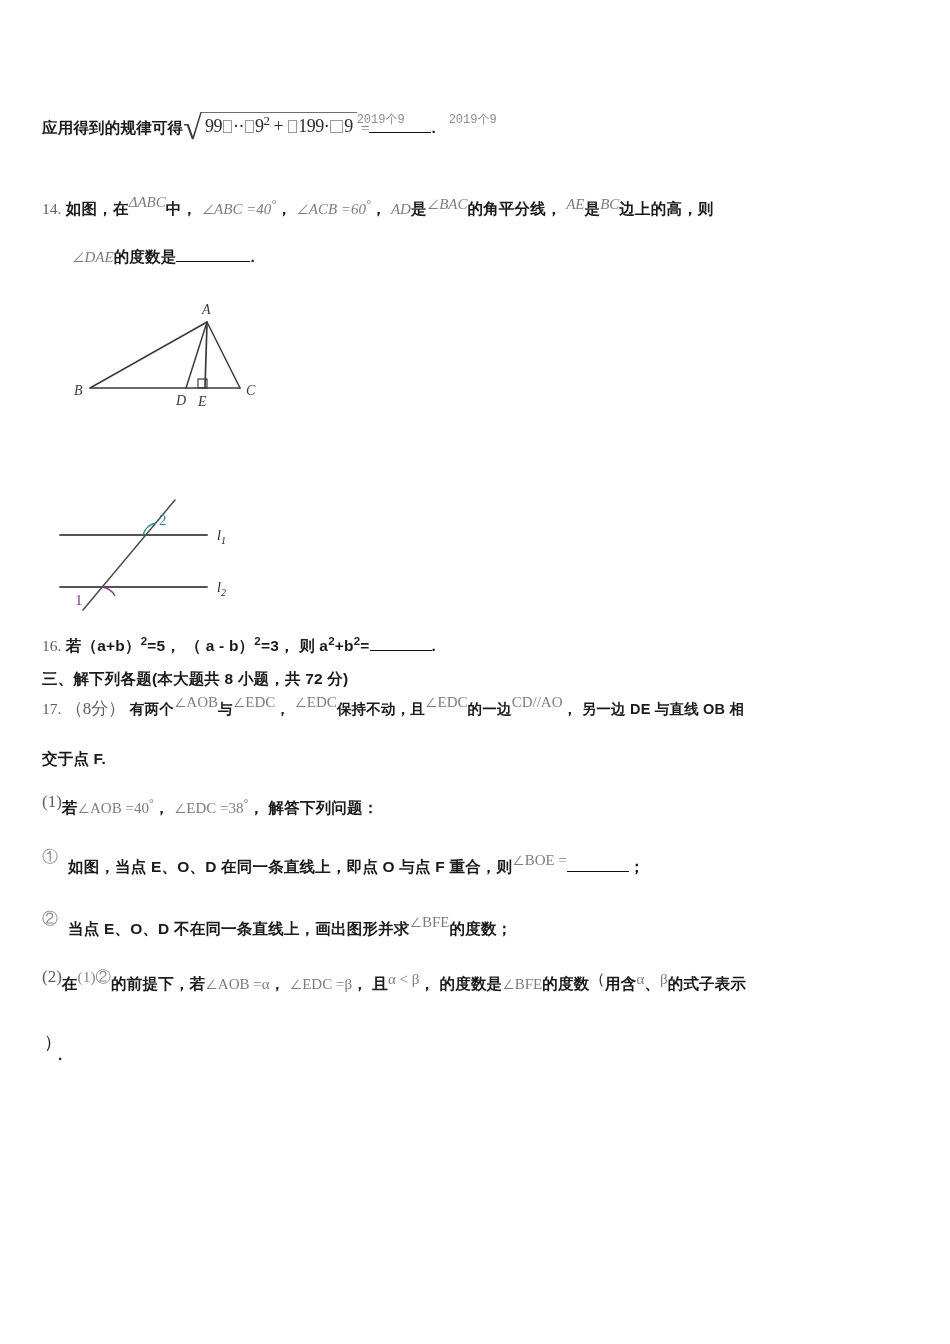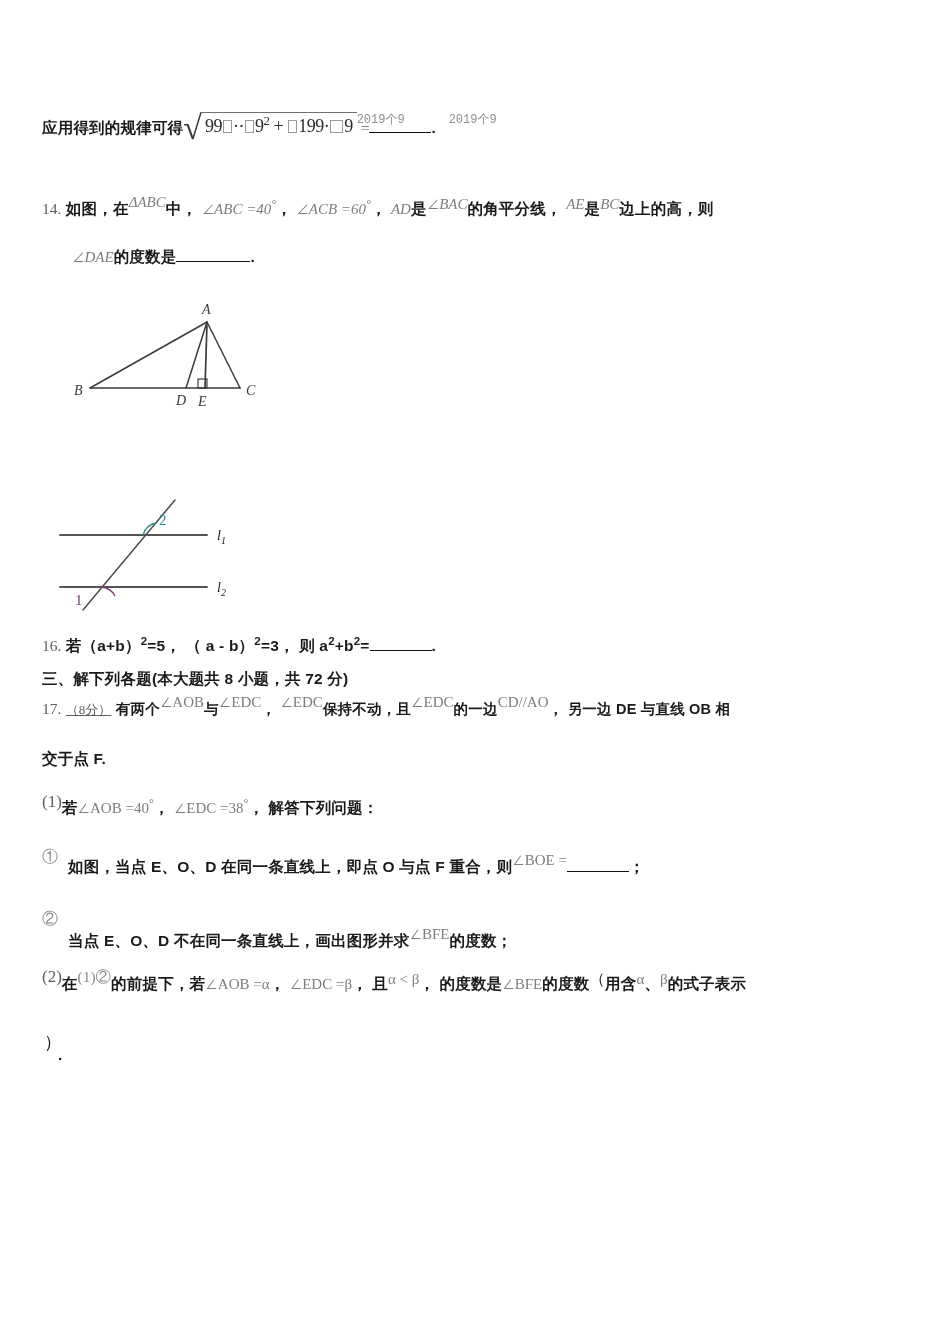--- a/index.html
+++ b/index.html
@@ -225,21 +225,21 @@
     <span class="cn">（ a - b）</span><span class="cn sup">2</span><span class="cn">=3，</span>
     <span class="cn">则 a</span><span class="cn sup">2</span><span class="cn">+b</span><span class="cn sup">2</span><span class="cn">=</span><span class="blank b-md"></span><span class="cn">.</span>
   </div>
 
   <div class="line" style="left:42px; top:670px;">
     <span class="cn" style="font-size:15.5px;">三、解下列各题(本大题共 8 小题，共 72 分)</span>
   </div>
 
   <div class="line" style="left:42px; top:700px;">
     <span class="num">17.</span>
-    <span class="num" style="font-size:13px;text-decoration:underline;">（8分）</span>
+    <span class="num" style="font-size:17px;">（8分）</span>
     <span class="cn" style="font-size:14.5px;">有两个</span><span class="math-up raise">∠AOB</span><span class="cn" style="font-size:14.5px;">与</span><span class="math-up raise">∠EDC</span><span class="cn" style="font-size:14.5px;">，</span>
     <span class="math-up raise">∠EDC</span><span class="cn" style="font-size:14.5px;">保持不动，且</span><span class="math-up raise">∠EDC</span><span class="cn" style="font-size:14.5px;">的一边</span><span class="math-up raise">CD//AO</span><span class="cn" style="font-size:14.5px;">，</span>
     <span class="cn" style="font-size:14.5px;">另一边 DE 与直线 OB 相</span>
   </div>
   <div class="line" style="left:42px; top:750px;">
     <span class="cn">交于点 F.</span>
   </div>
 
   <div class="line" style="left:42px; top:797px;">
     <span class="num" style="font-size:17px; position:relative; top:-6px;">(1)</span><span class="cn">若</span><span class="math-up deg">∠AOB =40</span><span class="cn">，</span>
@@ -250,21 +250,21 @@
   <div class="line" style="left:42px; top:848px;">
     <span class="num" style="font-size:16px; color:#8a8a8a;">①</span>
   </div>
   <div class="line" style="left:68px; top:858px;">
     <span class="cn">如图，当点 E、O、D 在同一条直线上，即点 O 与点 F 重合，则</span><span class="math-up raise">∠BOE =</span><span class="blank b-md"></span><span class="cn">；</span>
   </div>
 
   <div class="line" style="left:42px; top:910px;">
     <span class="num" style="font-size:16px; color:#8a8a8a;">②</span>
   </div>
-  <div class="line" style="left:68px; top:920px;margin-top:12px;">
+  <div class="line" style="left:68px; top:920px;">
     <span class="cn">当点 E、O、D 不在同一条直线上，画出图形并求</span><span class="math-up raise">∠BFE</span><span class="cn">的度数；</span>
   </div>
 
   <div class="line" style="left:42px; top:975px;">
     <span class="num" style="font-size:17px; position:relative; top:-7px;">(2)</span><span class="cn">在</span><span class="num raise" style="color:#8a8a8a;">(1)②</span><span class="cn">的前提下，若</span><span class="math-up">∠AOB =α</span><span class="cn">，</span>
     <span class="math-up">∠EDC =β</span><span class="cn">，</span>
     <span class="cn">且</span><span class="math-up raise-sm">α &lt; β</span><span class="cn">，</span>
     <span class="cn">的度数是</span><span class="math-up">∠BFE</span><span class="cn">的度数</span><span class="cn raise-sm" style="font-weight:normal;">（</span><span class="cn">用含</span><span class="math-up raise-sm">α</span><span class="cn">、</span><span class="math-up raise-sm">β</span><span class="cn">的式子表示</span>
   </div>
   <div class="line" style="left:44px; top:1033px;">

